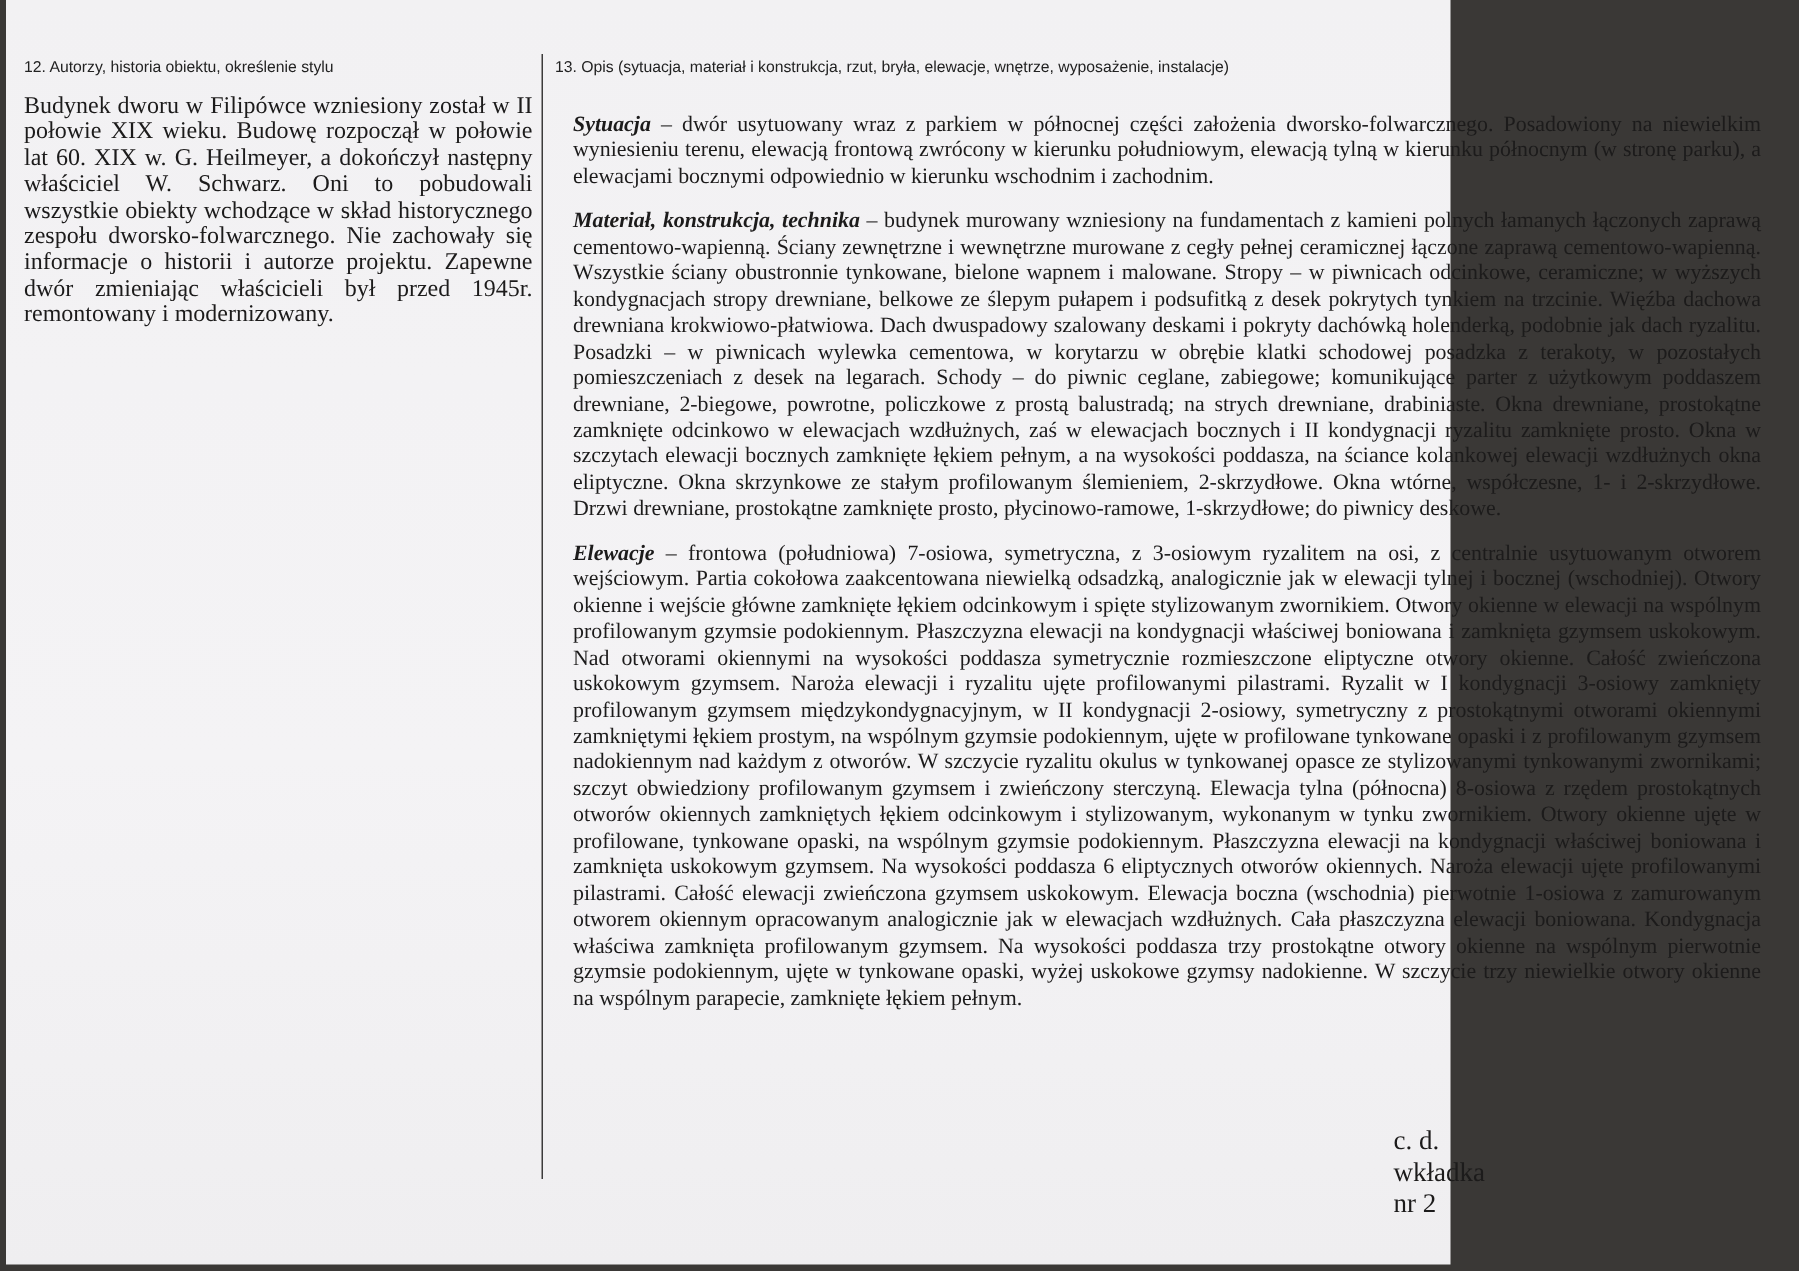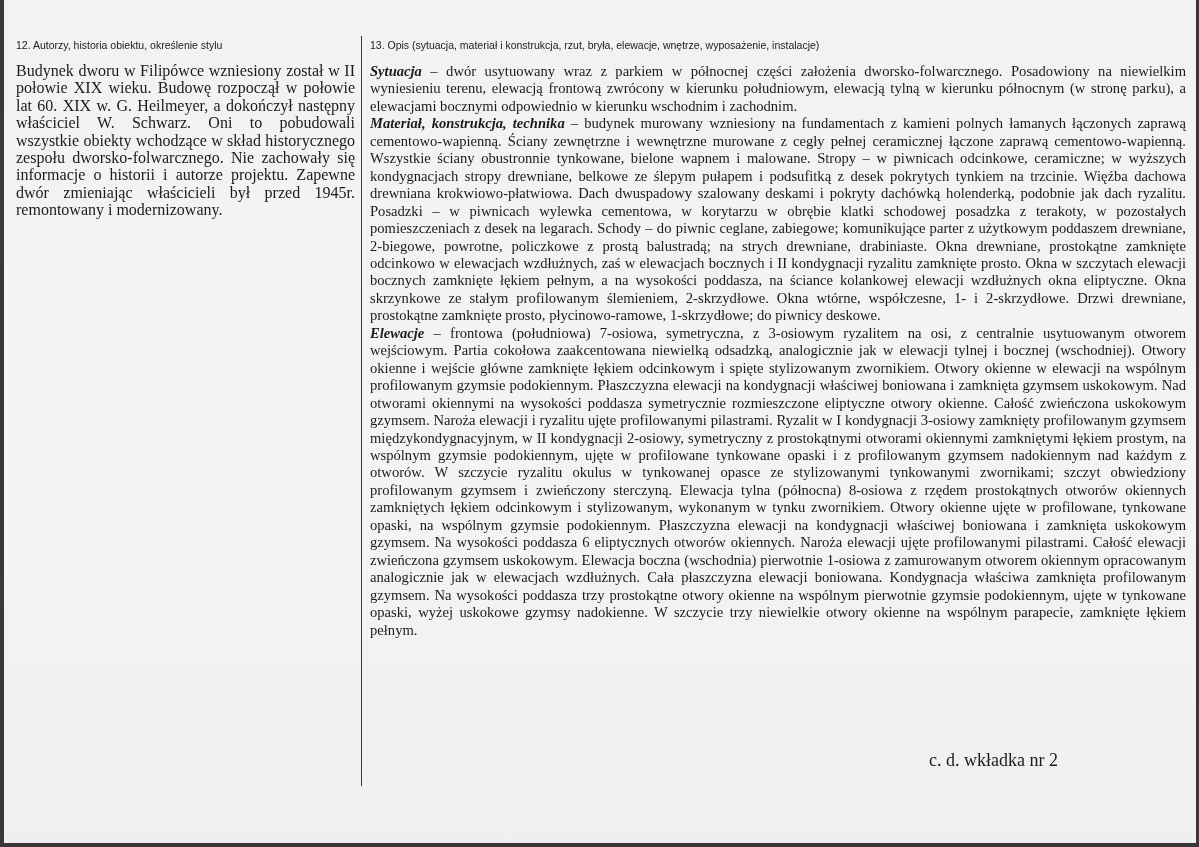--- a/index.html
+++ b/index.html
@@ -2,42 +2,42 @@
 <html><head>
 <meta charset="utf-8">
 <style>
   html, body { margin:0; padding:0; }
   body {
     width:1199px; height:847px; overflow:hidden; position:relative;
     background:#3a3836;
     font-family:"Liberation Serif", serif;
   }
   .sheet {
-    position:absolute; left:4px; top:0; width:1192px; height:843px;
+    position:absolute; left:4px; top:0; width:963px; height:843px;
     background:linear-gradient(180deg,#f2f1f3 0%,#f4f3f5 60%,#efeef0 100%);
   }
   .divider {
     position:absolute; left:357px; top:36px; width:1px; height:750px; background:#3c3b3b;
   }
   .hdr {
     position:absolute; top:39px;
     font-family:"Liberation Sans", sans-serif; font-size:10.5px; color:#222;
     white-space:nowrap;
   }
   .hdr.left { left:12px; }
   .hdr.right { left:366px; }
   .left-text {
     position:absolute; left:12px; top:62px; width:339px;
     font-size:16px; line-height:17.4px; color:#1c1b1b; text-align:justify;
   }
   .right-text {
     position:absolute; left:366px; top:63px; width:816px;
     font-size:14.6px; line-height:17.45px; color:#1c1b1b; text-align:justify;
   }
-  .right-text p { margin:0; }
+  .right-text p { margin:12px; }
   .lbl { font-weight:bold; font-style:italic; }
   .cont {
     position:absolute; top:750px; left:925px;
     font-size:18px; color:#1c1b1b;
   }
 </style>
 </head>
 <body>
 
 <div class="sheet">

